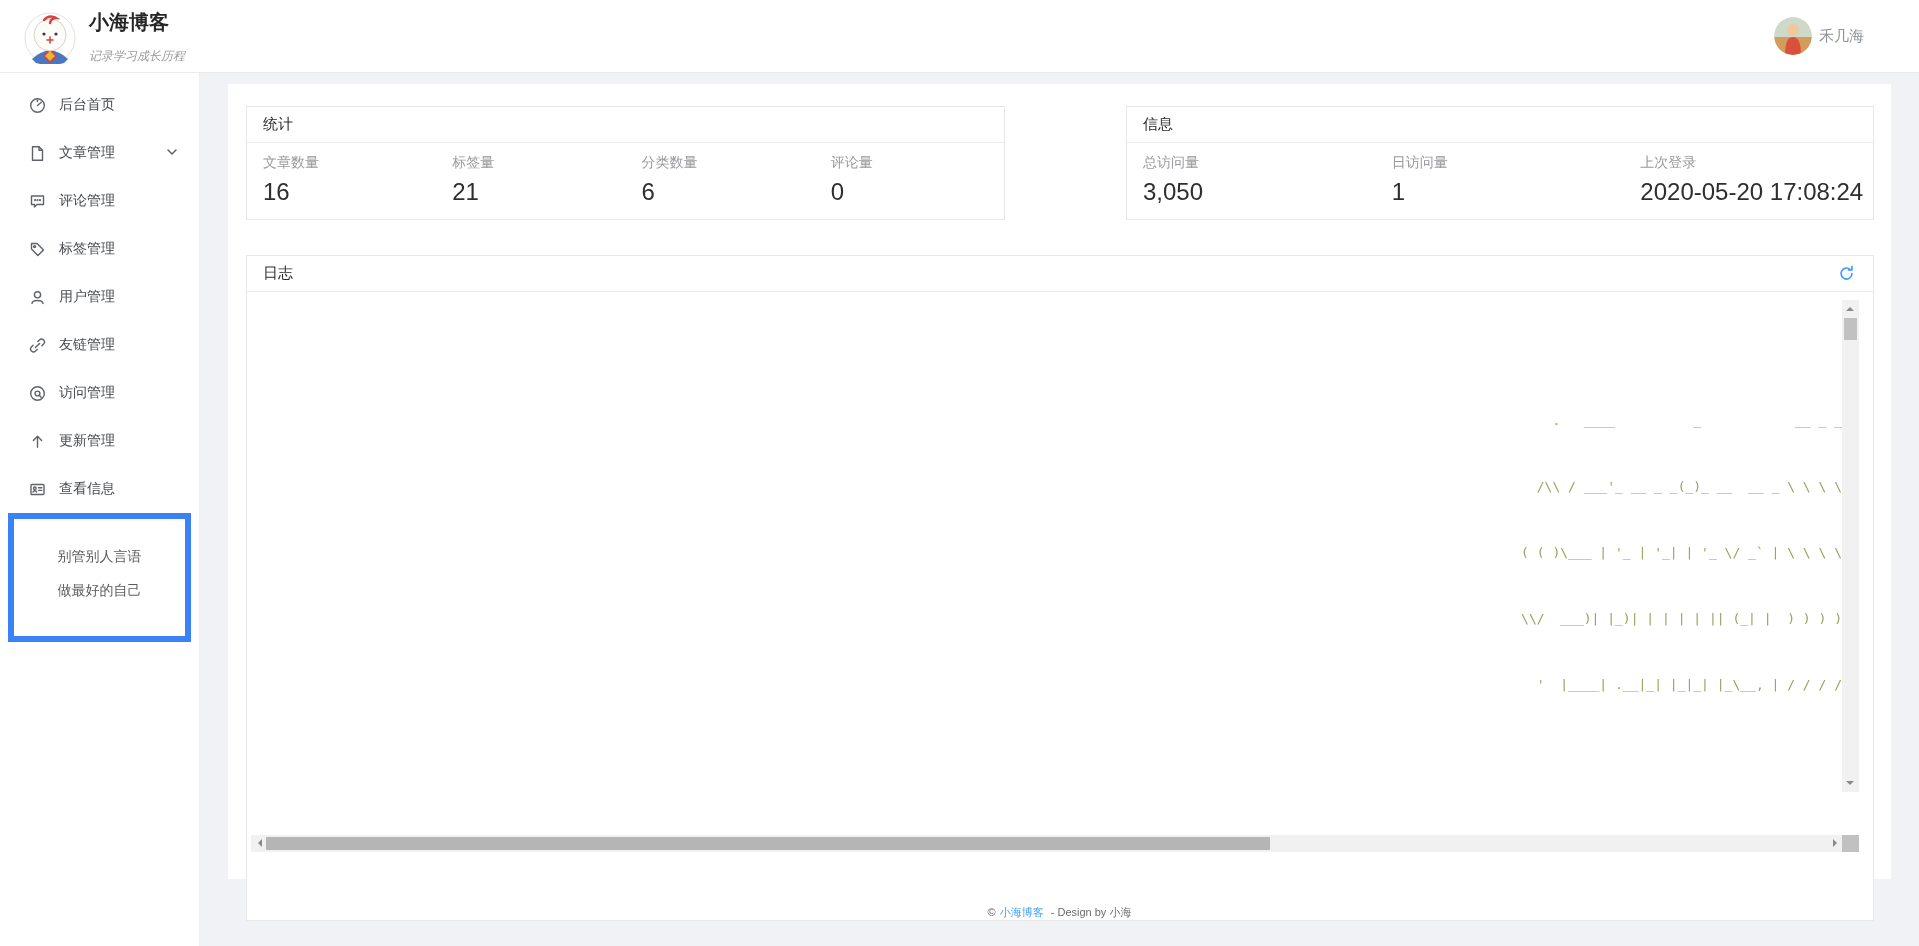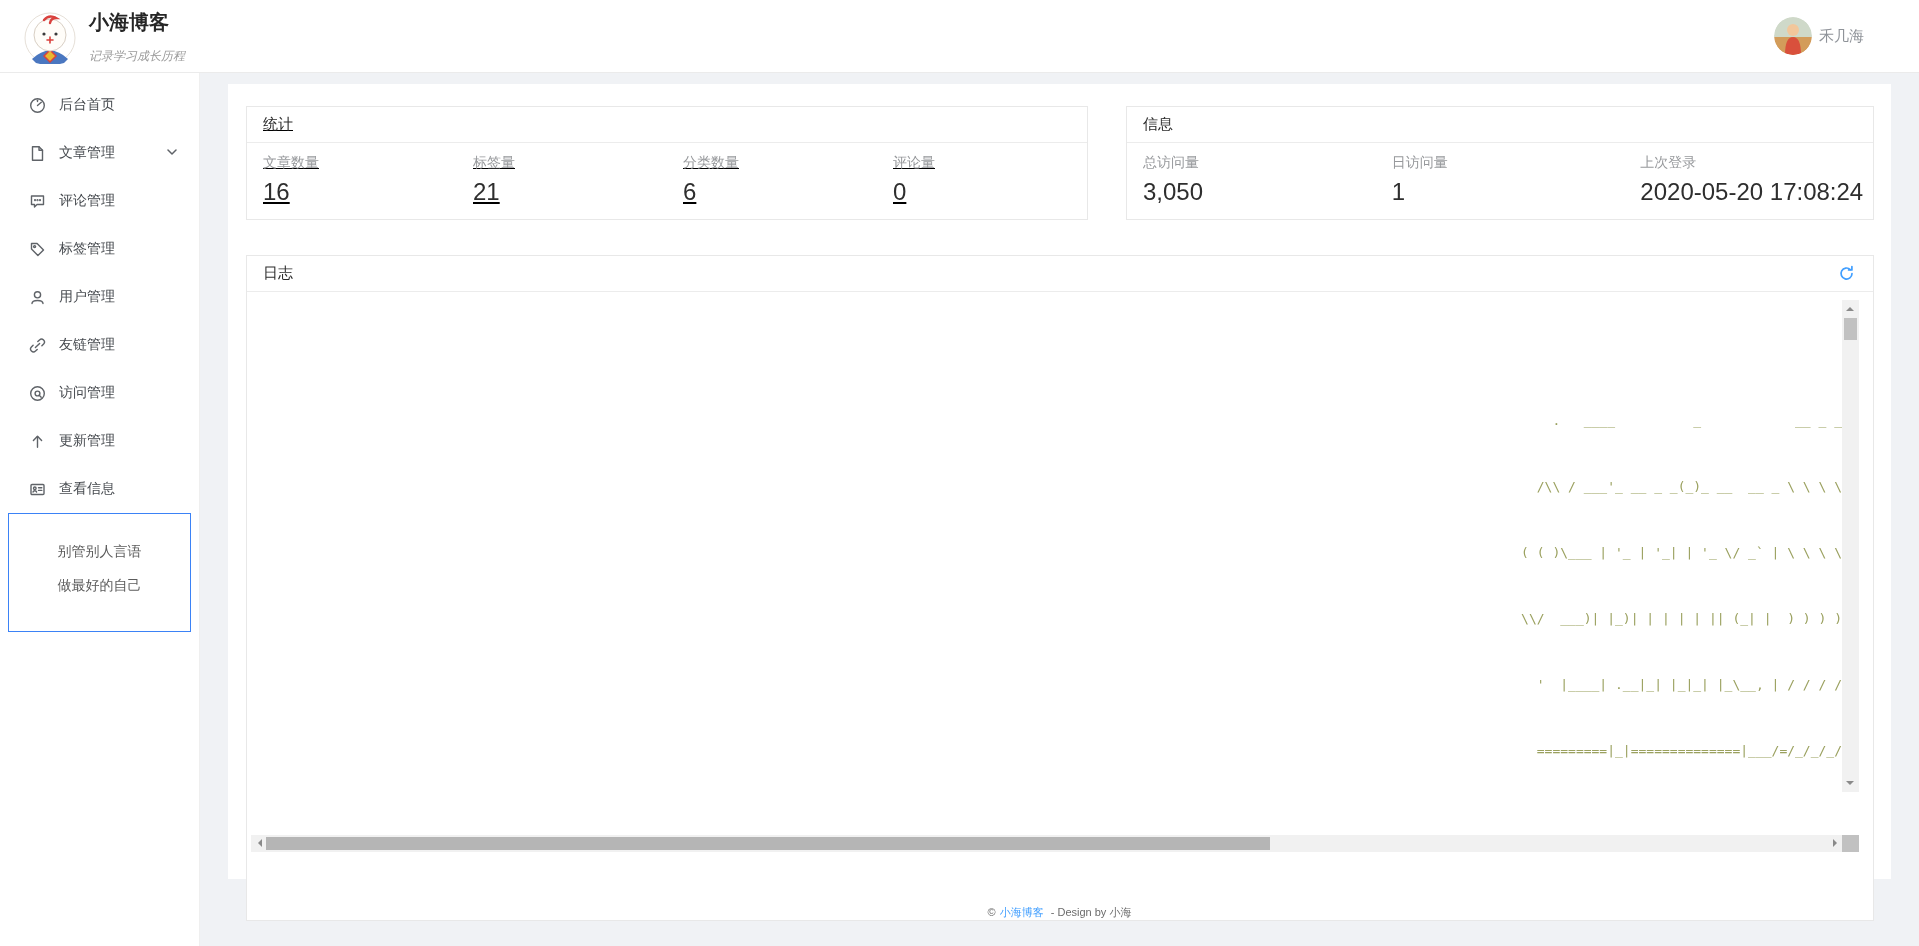--- a/index.html
+++ b/index.html
@@ -15,29 +15,29 @@
   .user { position:absolute; right:55px; top:17px; display:flex; align-items:center; gap:7px; cursor:pointer; }
   .avatar { width:38px; height:38px; border-radius:50%; display:block; }
   .username { font-size:15px; color:#8f9399; }
 
   
   .sidebar { position:absolute; left:0; top:73px; width:200px; height:873px; background:#fff; border-right:1px solid #efefef; z-index:10; }
   .menu { padding-top:8px; }
   .menu-item { height:48px; display:flex; align-items:center; padding-left:29px; gap:13px; font-size:14px; color:#464a4f; cursor:pointer; position:relative; }
   .menu-item svg { flex:none; }
   .chev { position:absolute; right:22px; top:20px; }
-  .motto { margin:0 8px; border:1px solid #3b82f6; background:#fff; text-align:center; padding:29px 0 36px; font-size:14px; color:#5c5c5c; }
+  .motto { margin:0 8px; border:6px solid #3b82f6; background:#fff; text-align:center; padding:29px 0 36px; font-size:14px; color:#5c5c5c; }
   .motto div + div { margin-top:16px; }
 
   
   .container { position:absolute; left:228px; top:84px; width:1663px; height:795px; background:#fff; }
   .card { position:absolute; background:#fff; border:1px solid #e8e8e8; }
   .card-header { height:36px; padding:0 16px; border-bottom:1px solid #ececec; display:flex; align-items:center; justify-content:space-between; }
   .card-title { font-size:15px; font-weight:500; color:#2b2b2b; }
-  .stats-card { left:18px; top:22px; width:842px; height:114px;text-decoration:underline; }
+  .stats-card { left:18px; top:22px; width:759px; height:114px; }
   .info-card  { left:898px; top:22px; width:748px; height:114px; }
   .stats-row { display:flex; padding-top:11px; }
   .stat { flex:1; padding-left:16px; min-width:0; }
   .stat-label { font-size:14px; color:#97999c; }
   .stat-value { font-size:24px; color:#2e2e2e; margin-top:6px; white-space:nowrap; }
 
   
   .log-card { left:18px; top:171px; width:1628px; height:666px; }
   .refresh-btn { background:none; border:none; padding:2px; cursor:pointer; display:flex; align-items:center; }
   .log-body { position:absolute; left:0; top:37px; right:0; bottom:0; overflow:hidden; }
@@ -255,21 +255,20 @@
     </div>
 
     <div class="log-body">
       <div class="log-text">
         <div class="log-line"></div>
         <div class="log-line banner-line">  .   ____          _            __ _ _</div>
         <div class="log-line banner-line"> /\\ / ___'_ __ _ _(_)_ __  __ _ \ \ \ \</div>
         <div class="log-line banner-line">( ( )\___ | '_ | '_| | '_ \/ _` | \ \ \ \</div>
         <div class="log-line banner-line"> \\/  ___)| |_)| | | | | || (_| |  ) ) ) )</div>
         <div class="log-line banner-line">  '  |____| .__|_| |_|_| |_\__, | / / / /</div>
-        <div class="log-line banner-line"> =========|_|==============|___/=/_/_/_/</div>
         
         
         
         
         
         
         
         
         
         

